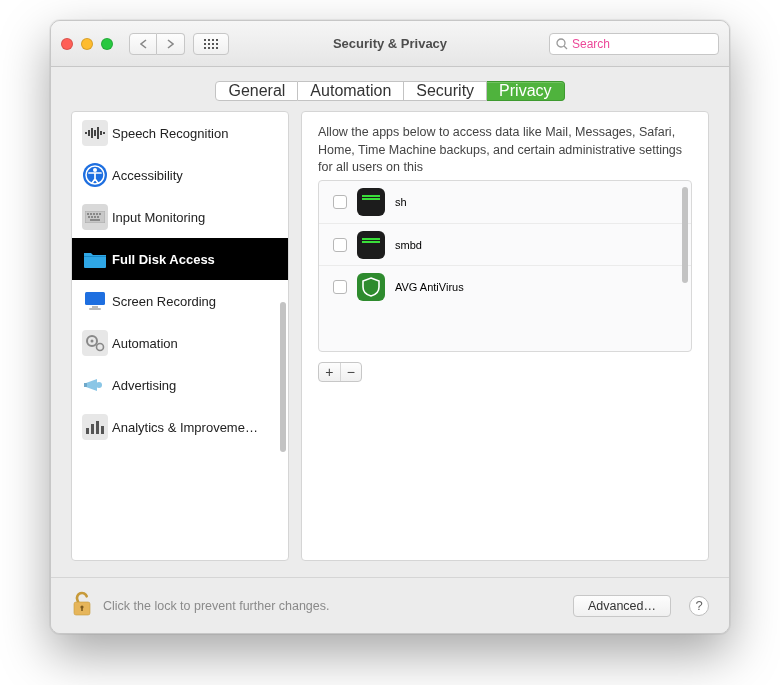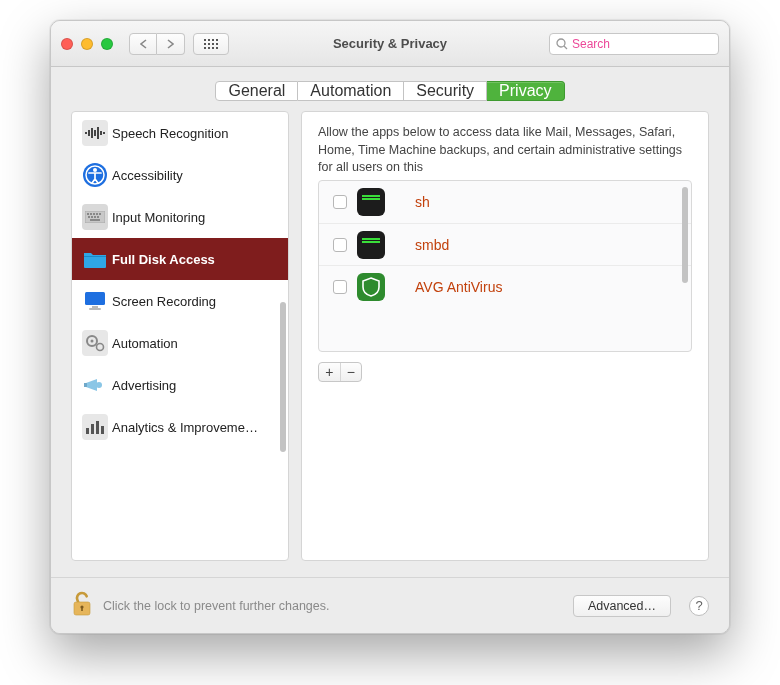--- a/index.html
+++ b/index.html
@@ -100,21 +100,21 @@
     background:#fff; border:1px solid #d5d5d5; border-radius:4px;
     overflow:hidden; display:flex; flex-direction:column;
     position:relative;
   }
   .sidebar-scroll{flex:1;}
   .sideitem{
     display:flex; align-items:center; gap:4px;
     height:42px; padding:0 10px; font-size:13px; color:#222;
     white-space:nowrap; overflow:hidden; text-overflow:ellipsis;
   }
-  .sideitem.selected{ background:#7f1d1d; color:#fff; font-weight:600;}
+  .sideitem.selected{ background:#000000; color:#fff; font-weight:600;}
   .sideitem .ico{
     width:26px; height:26px; border-radius:4px; flex-shrink:0;
     display:flex; align-items:center; justify-content:center;
   }
   .sidebar::after{
     content:""; position:absolute; right:2px; top:190px; width:6px; height:150px;
     background:#c3c3c3; border-radius:3px;
   }
 
   .main {
@@ -146,21 +146,21 @@
   .chk.on{ background:#4cb235; border-color:#3fa02b; }
   .chk.on svg{stroke:#fff;}
   .appicon{
     width:28px; height:28px; border-radius:6px; flex-shrink:0;
     display:flex; align-items:center; justify-content:center;
   }
   .term{ background:#1c1c1c; }
   .term-inner{ width:18px; height:2px; background:#3adf3a; margin-top:-12px; box-shadow:0 3px 0 #3adf3a;}
   .lrc{ background:#0a1a3a; color:#7ec6ff; font-weight:700; font-size:12px;}
   .avg{ background:#2e8b2e; }
-  .applabel{ font-size:14px; color:#c2410c;margin-left:20px; }
+  .applabel{ font-size:11px; color:#000000; }
 
   .pmrow{ margin-top:10px; display:flex; }
   .pm{
     width:44px; height:20px; border:1px solid #c7c7c7; border-radius:4px;
     background:linear-gradient(#fdfdfd,#f0f0f0);
     display:flex;
   }
   .pm button{
     flex:1; border:none; background:none; font-size:14px; color:#444; padding:0;
   }

